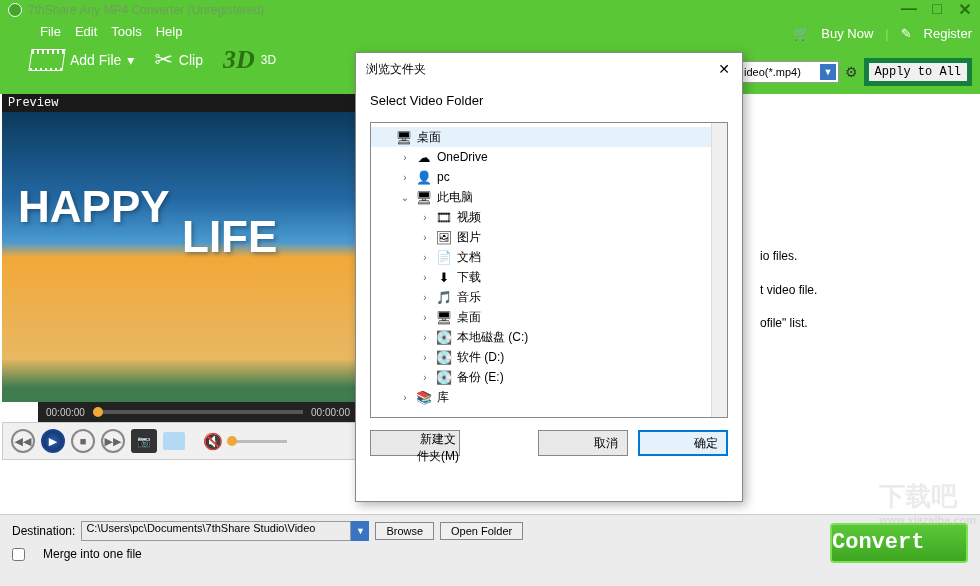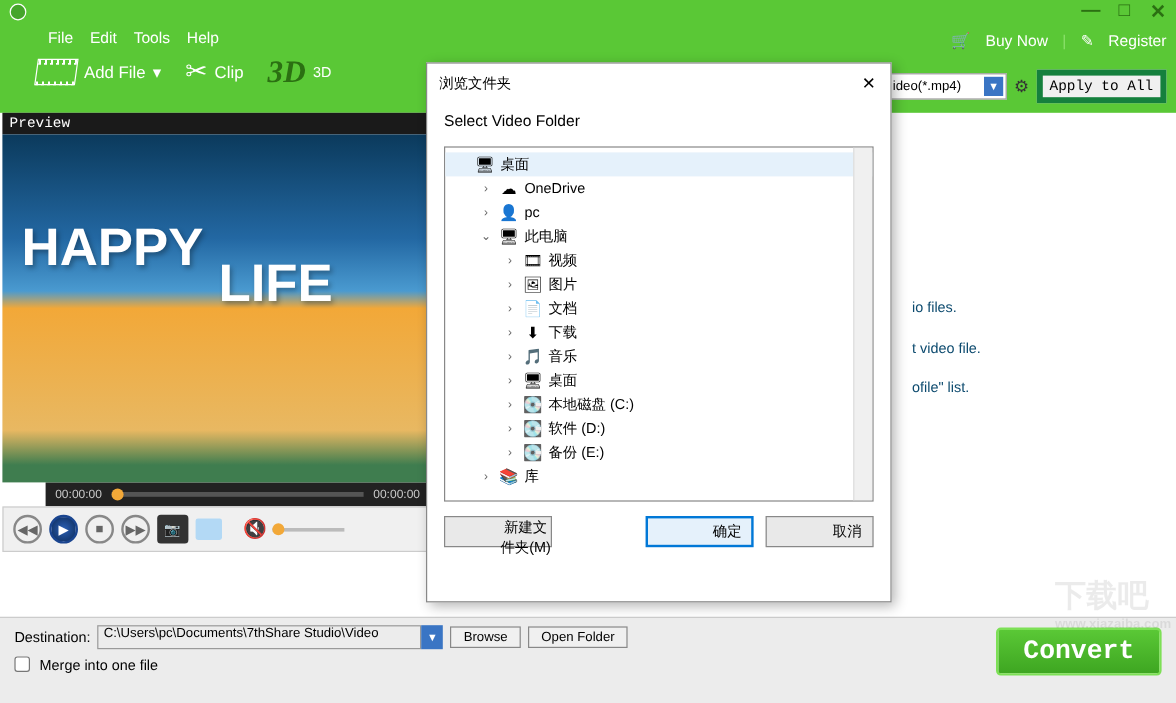--- a/index.html
+++ b/index.html
@@ -44,32 +44,32 @@
 .controls { background: #f0f0f0; padding: 6px 8px; display: flex; align-items: center; gap: 6px; border: 1px solid #ccc; }
 .ctrl { width: 24px; height: 24px; border-radius: 50%; border: 2px solid #888; display: flex; align-items: center; justify-content: center; font-size: 11px; cursor: pointer; color: #666; }
 .ctrl.play { background: radial-gradient(circle,#2a5fb5,#0d2a55); border-color: #1a4590; color: #fff; }
 .ctrl.cam { border-radius: 3px; background: #333; color: #fff; border: none; width: 26px; }
 .folder-ctrl { width: 22px; height: 18px; background: #b3d9f5; border-radius: 2px; cursor: pointer; }
 .vol { display: flex; align-items: center; gap: 4px; margin-left: 12px; }
 .vol-track { width: 60px; height: 3px; background: #bbb; position: relative; }
 .vol-track::before { content:""; position:absolute; left:0; top:-4px; width:10px; height:10px; background:#f2a838; border-radius:50%; }
 
 
-.hints { position: absolute; left: 760px; top: 240px; font-family: "Courier New", monospace; font-size: 12px; color: #0c4a6e; line-height: 2.8; white-space: nowrap; }
+.hints { position: absolute; left: 760px; top: 240px; font-family: "Courier New", monospace; font-size: 12px; color: #000000; line-height: 2.8; white-space: nowrap; }
 
 
 .bottom { position: absolute; left: 0; right: 0; bottom: 0; height: 72px; background: #ececec; border-top: 1px solid #ccc; padding: 6px 12px; font-family: "Courier New", monospace; font-size: 12px; }
 .dest-row { display: flex; align-items: center; gap: 6px; }
 .dest-input { width: 270px; height: 20px; border: 1px solid #999; padding: 0 4px; font-family: inherit; font-size: 11px; }
 .dest-input::after { content:""; margin-left:auto; }
 .dest-dd { width: 18px; height: 20px; background: #3a75c4; color: #fff; display: flex; align-items: center; justify-content: center; font-size: 9px; }
 .small-btn { border: 1px solid #888; background: #f0f0f0; padding: 2px 10px; font-family: inherit; font-size: 11px; cursor: pointer; }
-.merge-row { margin-top: 6px; display: flex; gap: 8px; }
+.merge-row { margin-top: 6px; display: flex; align-items: center; gap: 18px; }
 .merge-row input { width: 13px; height: 13px; }
-.convert-btn { position: absolute; right: 12px; top: 8px; width: 138px; height: 40px; background: linear-gradient(180deg,#5ac836,#3ea621); border: 2px solid #7de056; border-radius: 4px; color: #fff; font-family: "Courier New", monospace; font-size: 22px; font-weight: bold; cursor: pointer; text-align: center; line-height: 36px; }
+.convert-btn { position: absolute; right: 12px; top: 8px; width: 138px; height: 40px; background: linear-gradient(180deg,#5ac836,#3ea621); border: 2px solid #7de056; border-radius: 4px; color: #fff; font-family: "Courier New", monospace; font-size: 22px; font-weight: bold; cursor: pointer; text-align: left; line-height: 36px; }
 
 
 .dialog { position: absolute; left: 355px; top: 52px; width: 388px; height: 450px; background: #fff; border: 1px solid #888; box-shadow: 3px 3px 10px rgba(0,0,0,0.3); display: flex; flex-direction: column; }
 .dlg-title { height: 32px; display: flex; align-items: center; padding: 0 10px; font-size: 12px; }
 .dlg-close { position: absolute; right: 6px; top: 4px; width: 24px; height: 24px; font-size: 14px; text-align: center; line-height: 24px; cursor: pointer; }
 .dlg-sub { padding: 8px 14px 14px; font-size: 13px; }
 .tree-box { margin: 0 14px; border: 1px solid #888; height: 296px; overflow: auto; font-size: 12px; position: relative; }
 .tree { padding: 4px 0; }
 .tree-row { display: flex; align-items: center; height: 20px; padding-left: 8px; gap: 4px; cursor: pointer; white-space: nowrap; }
 .tree-row.sel { background: #e5f1fb; }
@@ -86,20 +86,21 @@
 
 .watermark { position: absolute; right: 4px; bottom: 60px; font-size: 26px; color: rgba(0,0,0,0.08); font-weight: bold; font-family: "Microsoft YaHei"; pointer-events: none; }
 .watermark small { font-size: 11px; display: block; text-align: right; }
 </style>
 </head>
 <body>
 
 <div class="header">
   <div class="title-bar">
     <div class="app-icon"></div>
+    <span>7thShare Any MP4 Converter (Unregistered)</span>
     <div class="win-ctrl">
       <span>—</span>
       <span>□</span>
       <span>✕</span>
     </div>
   </div>
   <div class="menu-bar">
     <span>File</span>
     <span>Edit</span>
     <span>Tools</span>
@@ -259,21 +260,21 @@
         <div class="tree-row indent-1">
           <span class="exp">›</span>
           <span class="ico">📚</span>
           <span>库</span>
         </div>
       </div>
     <div class="scrollbar-v"></div>
   </div>
   <div class="dlg-btns">
     <button class="dlg-btn new">新建文件夹(M)</button>
+    <button class="dlg-btn">取消</button>
     <button class="dlg-btn primary">确定</button>
-    <button class="dlg-btn">取消</button>
   </div>
 </div>
 
 <div class="watermark">
   <span>下载吧</span>
   <small>www.xiazaiba.com</small>
 </div>
 
 </body></html>

